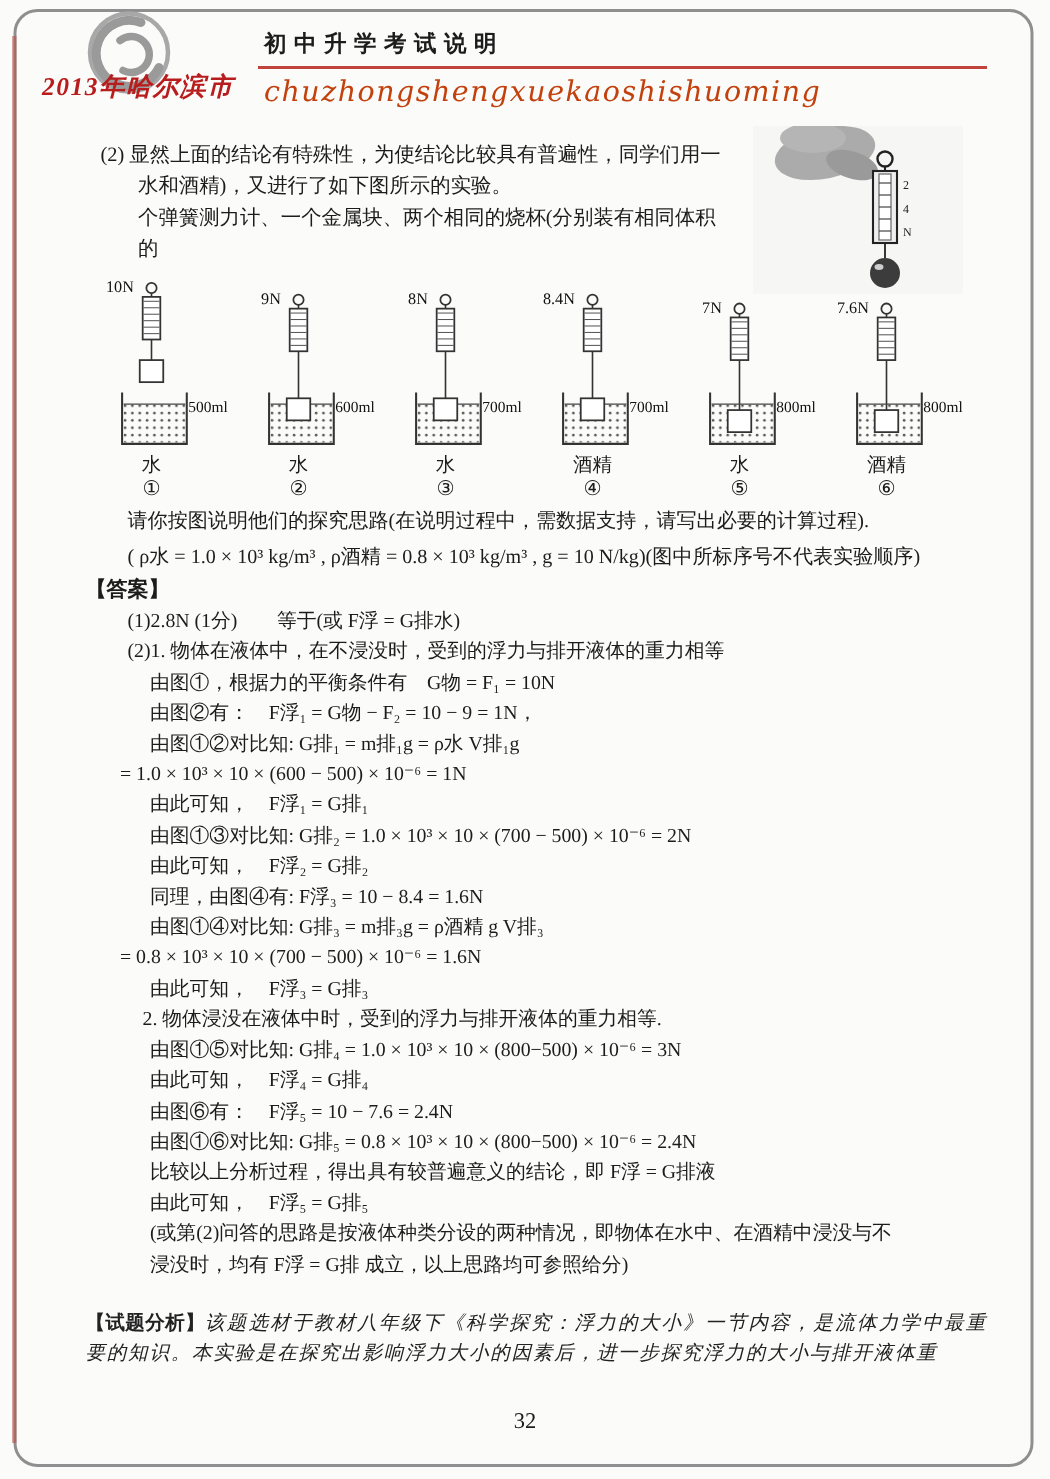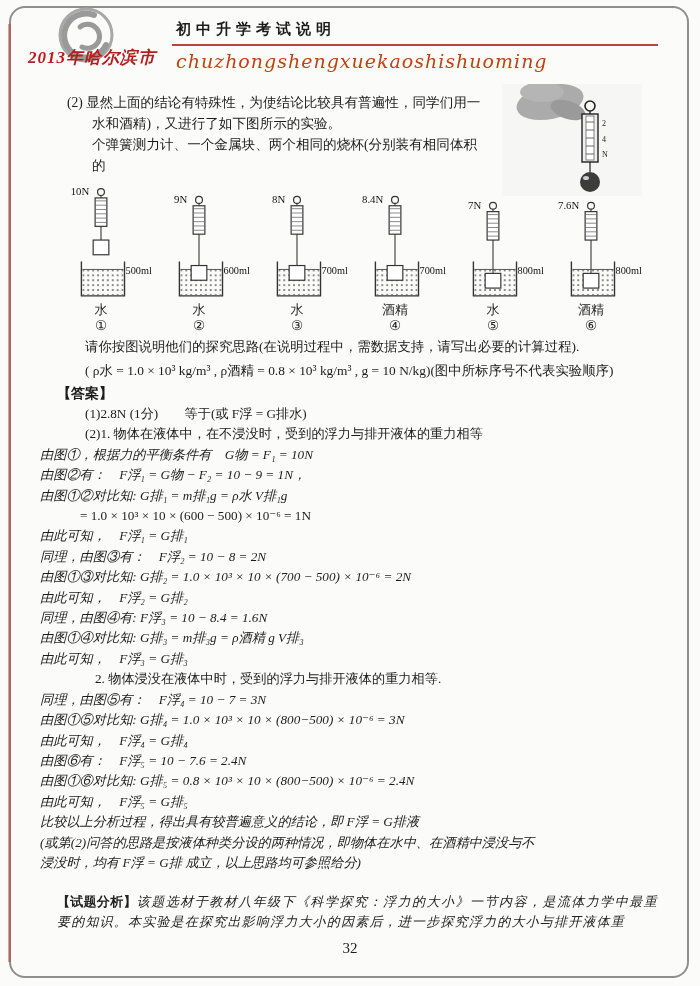--- a/index.html
+++ b/index.html
@@ -23,21 +23,21 @@
   .problem{margin-left:67px;width:418px;font-size:13.6px;line-height:21px;}
   .problem .rest{margin-left:25px;}
   .figs{display:flex;margin:8px 0 0 52px;}
   .fig{width:98px;text-align:center;}
   .fig svg{display:block;margin:0 auto;overflow:visible;}
   .fig-liquid{font-size:13px;line-height:16px;}
   .fig-num{font-size:13.5px;line-height:15px;}
   .instr{margin:4px 28px 0 85px;font-size:13.4px;line-height:20px;}
   .ans-label{margin:2px 0 0 57px;font-size:14px;font-weight:bold;line-height:21px;}
   .ans-line{font-size:13.2px;line-height:20.4px;}
-  .ind0{margin-left:85px;} .ind1{margin-left:40px;font-style:italic;} .ind2{margin-left:80px;} .ind3{margin-left:95px;}
+  .ind0{margin-left:85px;} .ind1{margin-left:100px;} .ind2{margin-left:80px;} .ind3{margin-left:95px;}
   .analysis{margin:19px 42px 0 57px;font-size:13px;line-height:20px;text-align:justify;
             letter-spacing:1.2px;color:#222;}
   .analysis .lbl{font-weight:bold;font-style:normal;letter-spacing:0;}
   .analysis .txt{font-style:italic;}
   .pagenum{position:absolute;left:0;right:0;top:940px;text-align:center;font-size:15px;}
 </style>
 </head>
 <body>
 
 <div class="page">
@@ -258,34 +258,33 @@
 
     <div class="ans-label">【答案】</div>
     <div>
         <div class="ans-line ind0">(1)2.8N (1分)　　等于(或 F浮 = G排水)</div>
         <div class="ans-line ind0">(2)1. 物体在液体中，在不浸没时，受到的浮力与排开液体的重力相等</div>
         <div class="ans-line ind1">由图①，根据力的平衡条件有　G物 = F₁ = 10N</div>
         <div class="ans-line ind1">由图②有：　F浮₁ = G物 − F₂ = 10 − 9 = 1N，</div>
         <div class="ans-line ind1">由图①②对比知: G排₁ = m排₁g = ρ水 V排₁g</div>
         <div class="ans-line ind2">= 1.0 × 10³ × 10 × (600 − 500) × 10⁻⁶ = 1N</div>
         <div class="ans-line ind1">由此可知，　F浮₁ = G排₁</div>
-        <div class="ans-line ind1">同理，由图③有：　F浮₂ = 10 − 8 = 2N</div>
         <div class="ans-line ind1">由图①③对比知: G排₂ = 1.0 × 10³ × 10 × (700 − 500) × 10⁻⁶ = 2N</div>
         <div class="ans-line ind1">由此可知，　F浮₂ = G排₂</div>
         <div class="ans-line ind1">同理，由图④有: F浮₃ = 10 − 8.4 = 1.6N</div>
         <div class="ans-line ind1">由图①④对比知: G排₃ = m排₃g = ρ酒精 g V排₃</div>
+        <div class="ans-line ind2">= 0.8 × 10³ × 10 × (700 − 500) × 10⁻⁶ = 1.6N</div>
         <div class="ans-line ind1">由此可知，　F浮₃ = G排₃</div>
         <div class="ans-line ind3">2.  物体浸没在液体中时，受到的浮力与排开液体的重力相等.</div>
-        <div class="ans-line ind1">同理，由图⑤有：　F浮₄ = 10 − 7 = 3N</div>
         <div class="ans-line ind1">由图①⑤对比知: G排₄ = 1.0 × 10³ × 10 × (800−500) × 10⁻⁶ = 3N</div>
         <div class="ans-line ind1">由此可知，　F浮₄ = G排₄</div>
         <div class="ans-line ind1">由图⑥有：　F浮₅ = 10 − 7.6 = 2.4N</div>
         <div class="ans-line ind1">由图①⑥对比知: G排₅ = 0.8 × 10³ × 10 × (800−500) × 10⁻⁶ = 2.4N</div>
+        <div class="ans-line ind1">比较以上分析过程，得出具有较普遍意义的结论，即 F浮 = G排液</div>
         <div class="ans-line ind1">由此可知，　F浮₅ = G排₅</div>
-        <div class="ans-line ind1">比较以上分析过程，得出具有较普遍意义的结论，即 F浮 = G排液</div>
         <div class="ans-line ind1">(或第(2)问答的思路是按液体种类分设的两种情况，即物体在水中、在酒精中浸没与不</div>
         <div class="ans-line ind1">浸没时，均有 F浮 = G排 成立，以上思路均可参照给分)</div>
       </div>
 
     <div class="analysis">
       <span class="lbl">【试题分析】</span><span class="txt">该题选材于教材八年级下《科学探究：浮力的大小》一节内容，是流体力学中最重要的知识。本实验是在探究出影响浮力大小的因素后，进一步探究浮力的大小与排开液体重</span>
     </div>
   </div>
 
   <div class="pagenum">32</div>

